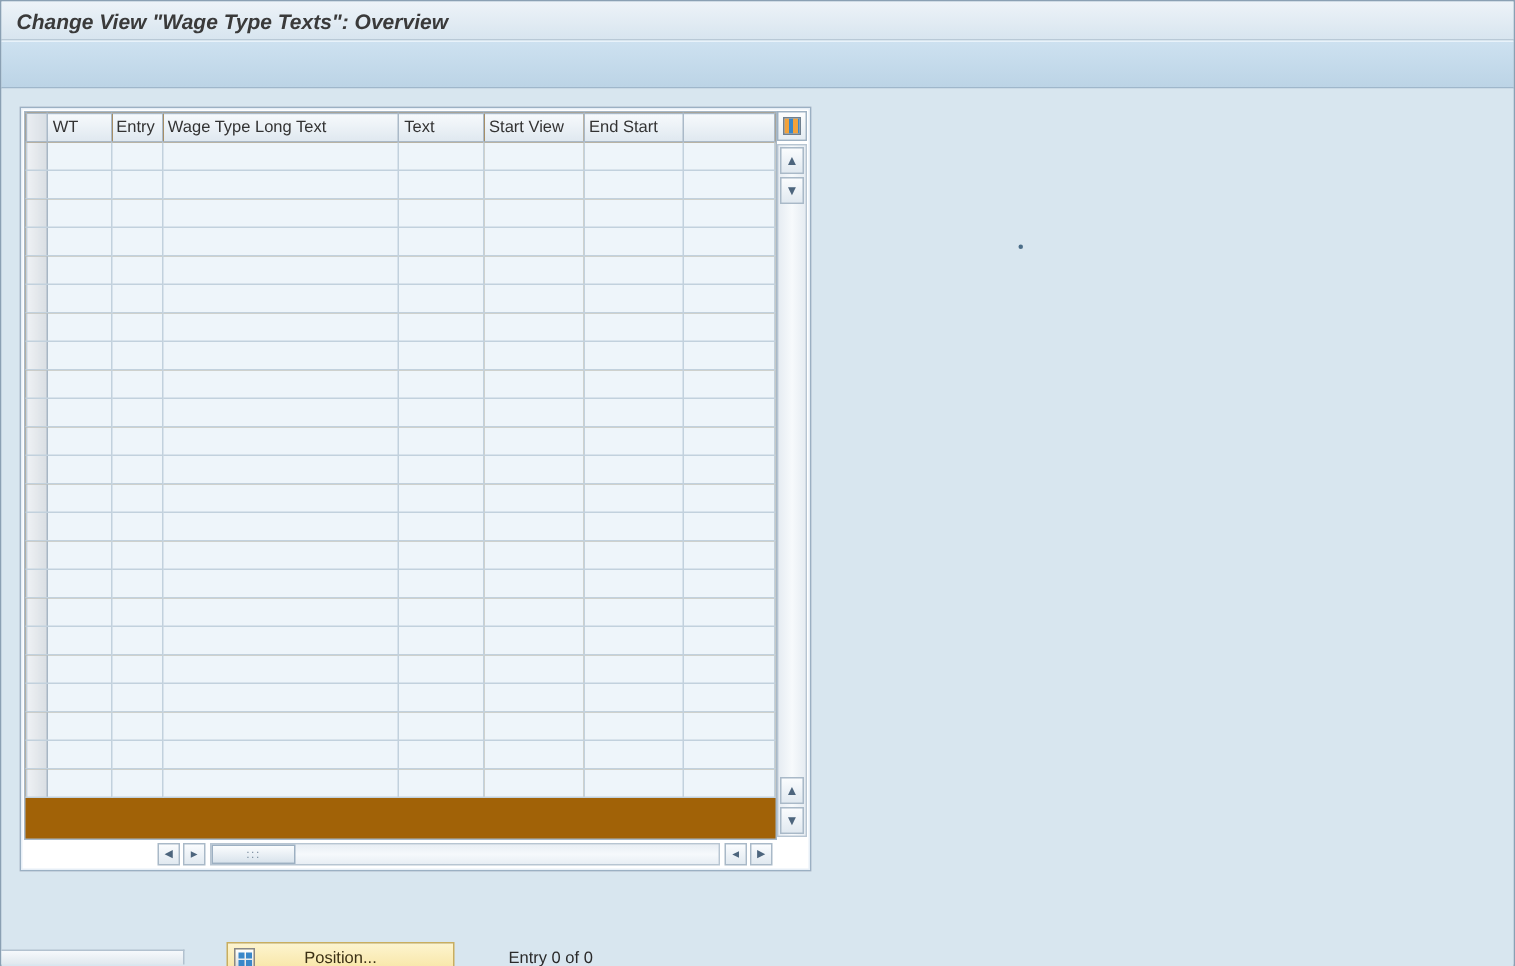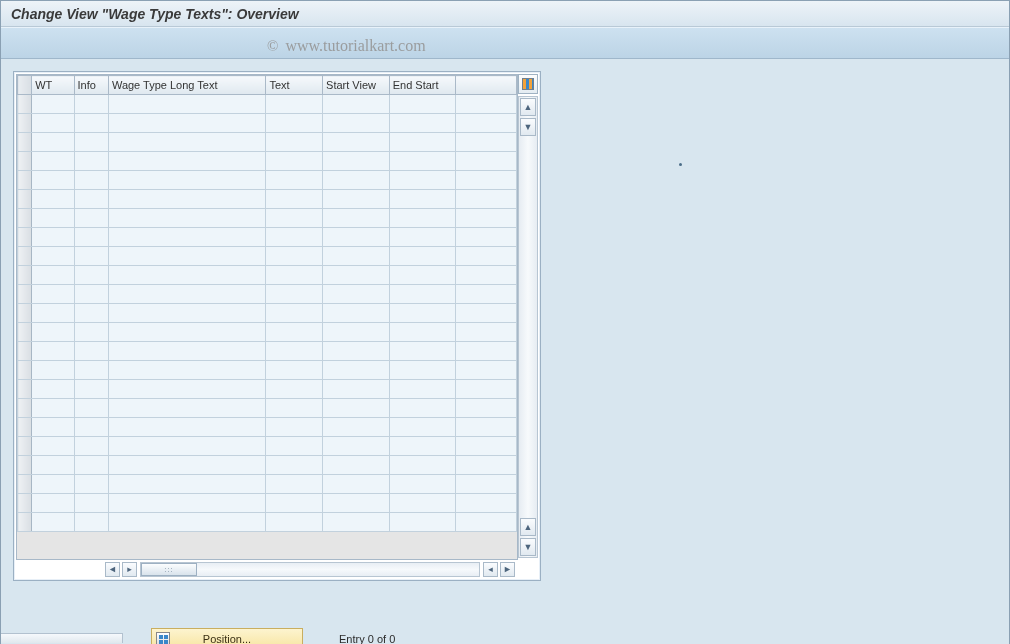--- a/index.html
+++ b/index.html
@@ -54,21 +54,21 @@
       height: 510px;
       background: #fff;
       border: 1px solid #9bb0c3;
       position: relative;
       box-shadow: 0 0 0 1px #e7eff7 inset;
     }
     .grid-area {
       position: absolute; left: 2px; top: 2px;
       width: 502px; height: 486px;
       border: 1px solid #a7b8c8;
-      background: #e5e5e5;
+      background: #a16207;
     }
     table.data-grid { border-collapse: collapse; width: 100%; }
     table.data-grid th {
       background: linear-gradient(#f6f9fc, #dfe8ef);
       border: 1px solid #aab9c8;
       height: 19px;
       font-weight: normal;
       font-size: 11px;
       text-align: left;
       padding-left: 3px;
@@ -208,36 +208,32 @@
 <body>
 
 <div class="app-shell">
 
   <div class="title-bar">
     <span>Change View "Wage Type Texts": Overview</span>
   </div>
 
   <div class="toolbar-strip"></div>
 
-  <div class="watermark">
-    <span class="copy">©</span>
-    <span>www.tutorialkart.com</span>
-  </div>
 
   <div class="body-area">
 
     <div class="table-container">
 
       <div class="grid-area">
         <table class="data-grid">
           <thead>
             <tr>
               <th class="rowsel-head"></th>
               <th class="col-wt">WT</th>
-              <th class="col-info">Info</th>
+              <th class="col-info">Entry</th>
               <th class="col-long">Wage Type Long Text</th>
               <th class="col-text">Text</th>
               <th class="col-sd">Start View</th>
               <th class="col-ed">End Start</th>
               <th class="col-pad"></th>
             </tr>
           </thead>
           <tbody id="grid-body">
               <tr>
                 <td class="rowsel"></td>

